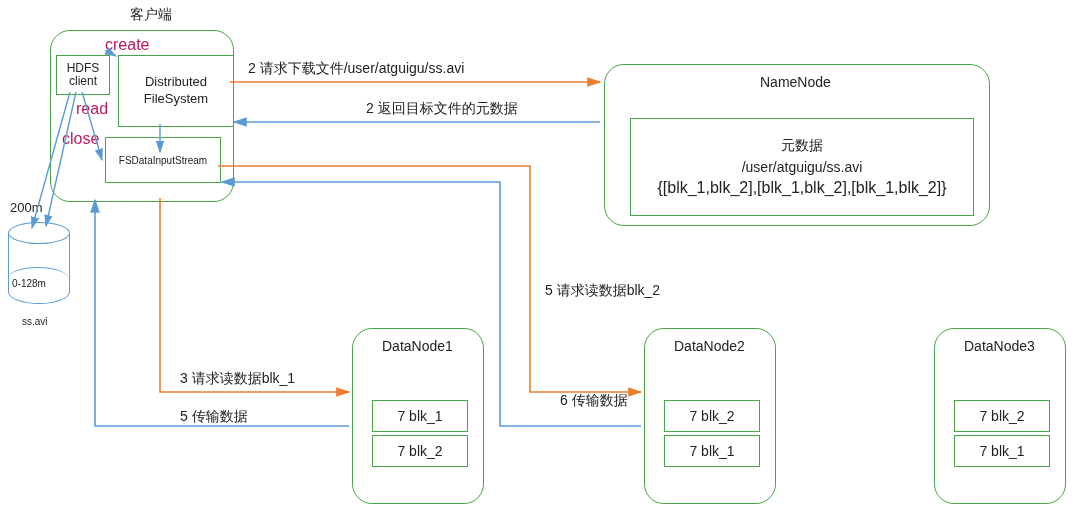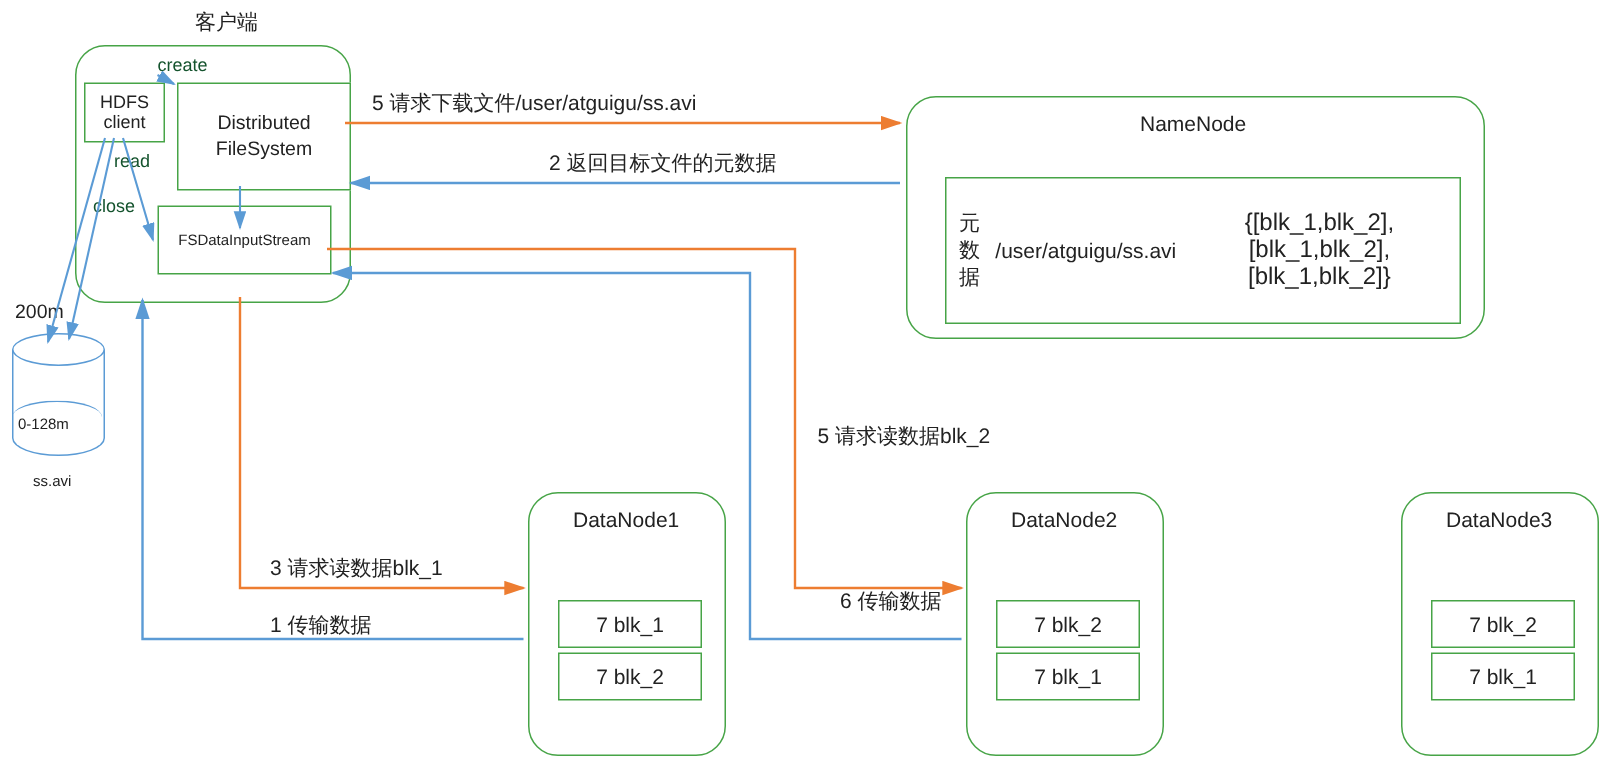--- a/index.html
+++ b/index.html
@@ -1,19 +1,19 @@
 <!DOCTYPE html>
 <html><head>
 <meta charset="utf-8">
 <style>
   html,body{margin:0;padding:0;width:1080px;height:508px;font-family:"Microsoft YaHei",Arial,sans-serif;font-size:14px;color:#222;background:#fff;overflow:hidden}
   .box{position:absolute;border:1.5px solid #47a447;border-radius:20px;background:#fff}
   .inner{position:absolute;border:1.5px solid #47a447;background:#fff;text-align:center;display:flex;align-items:center;justify-content:center;padding:2px}
   .label{position:absolute;white-space:nowrap}
-  .thin{font-size:12px;color:#14532d}
+  .thin{font-size:16px;color:#be185d}
   svg{position:absolute;left:0;top:0;pointer-events:none;overflow:visible}
   .cyl-top{position:absolute;border:1.5px solid #5b9bd5;border-radius:50%;background:#fff}
   .cyl-body{position:absolute;border-left:1.5px solid #5b9bd5;border-right:1.5px solid #5b9bd5;border-bottom:1.5px solid #5b9bd5;border-radius:0 0 50% 50%/0 0 12px 12px;background:#fff}
 </style>
 </head>
 <body>
 
 <div class="label" style="left:130px;top:6px">客户端</div>
 
 <div class="box" style="left:50px;top:30px;width:182px;height:170px"></div>
@@ -30,45 +30,45 @@
 
 <div class="label thin" style="left:10px;top:200px;font-size:13px;color:#222">200m</div>
 <div class="cyl-body" style="left:8px;top:233px;width:60px;height:70px"></div>
 <div class="cyl-top" style="left:8px;top:222px;width:60px;height:20px"></div>
 <div style="position:absolute;left:8px;top:267px;width:60px;height:10px;border-top:1.5px solid #5b9bd5;border-radius:50%/100% 100% 0 0"></div>
 <div class="label" style="left:12px;top:278px;font-size:10px">0-128m</div>
 <div class="label" style="left:22px;top:316px;font-size:10px">ss.avi</div>
 
 <div class="box" style="left:604px;top:64px;width:384px;height:160px"></div>
 <div class="label" style="left:760px;top:74px">NameNode</div>
-<div class="inner" style="left:630px;top:118px;width:338px;height:92px;flex-direction:row;justify-content:center;gap:4px">
+<div class="inner" style="left:630px;top:118px;width:338px;height:92px;flex-direction:column;justify-content:center;gap:4px">
   <div>元数据</div>
   <div>/user/atguigu/ss.avi</div>
   <div style="font-size:16px">{[blk_1,blk_2],[blk_1,blk_2],[blk_1,blk_2]}</div>
 </div>
 
 <div class="box" style="left:352px;top:328px;width:130px;height:174px"></div>
 <div class="label" style="left:382px;top:338px">DataNode1</div>
 <div class="inner" style="left:372px;top:400px;width:90px;height:26px">7 blk_1</div>
 <div class="inner" style="left:372px;top:435px;width:90px;height:26px">7 blk_2</div>
 
 <div class="box" style="left:644px;top:328px;width:130px;height:174px"></div>
 <div class="label" style="left:674px;top:338px">DataNode2</div>
 <div class="inner" style="left:664px;top:400px;width:90px;height:26px">7 blk_2</div>
 <div class="inner" style="left:664px;top:435px;width:90px;height:26px">7 blk_1</div>
 
 <div class="box" style="left:934px;top:328px;width:130px;height:174px"></div>
 <div class="label" style="left:964px;top:338px">DataNode3</div>
 <div class="inner" style="left:954px;top:400px;width:90px;height:26px">7 blk_2</div>
 <div class="inner" style="left:954px;top:435px;width:90px;height:26px">7 blk_1</div>
 
-<div class="label" style="left:248px;top:60px">5 请求下载文件/user/atguigu/ss.avi</div>
+<div class="label" style="left:248px;top:60px">2 请求下载文件/user/atguigu/ss.avi</div>
 <div class="label" style="left:366px;top:100px">2 返回目标文件的元数据</div>
 <div class="label" style="left:180px;top:370px">3 请求读数据blk_1</div>
-<div class="label" style="left:180px;top:408px">1 传输数据</div>
+<div class="label" style="left:180px;top:408px">5 传输数据</div>
 <div class="label" style="left:545px;top:282px">5 请求读数据blk_2</div>
 <div class="label" style="left:560px;top:392px">6 传输数据</div>
 
 <svg width="1080" height="508">
   <defs>
     <marker id="ao" markerWidth="10" markerHeight="10" refX="8" refY="3" orient="auto">
         <path d="M0,0 L9,3 L0,6 Z" fill="#ed7d31"></path>
       </marker>
     <marker id="ab" markerWidth="10" markerHeight="10" refX="8" refY="3" orient="auto">
         <path d="M0,0 L9,3 L0,6 Z" fill="#5b9bd5"></path>

